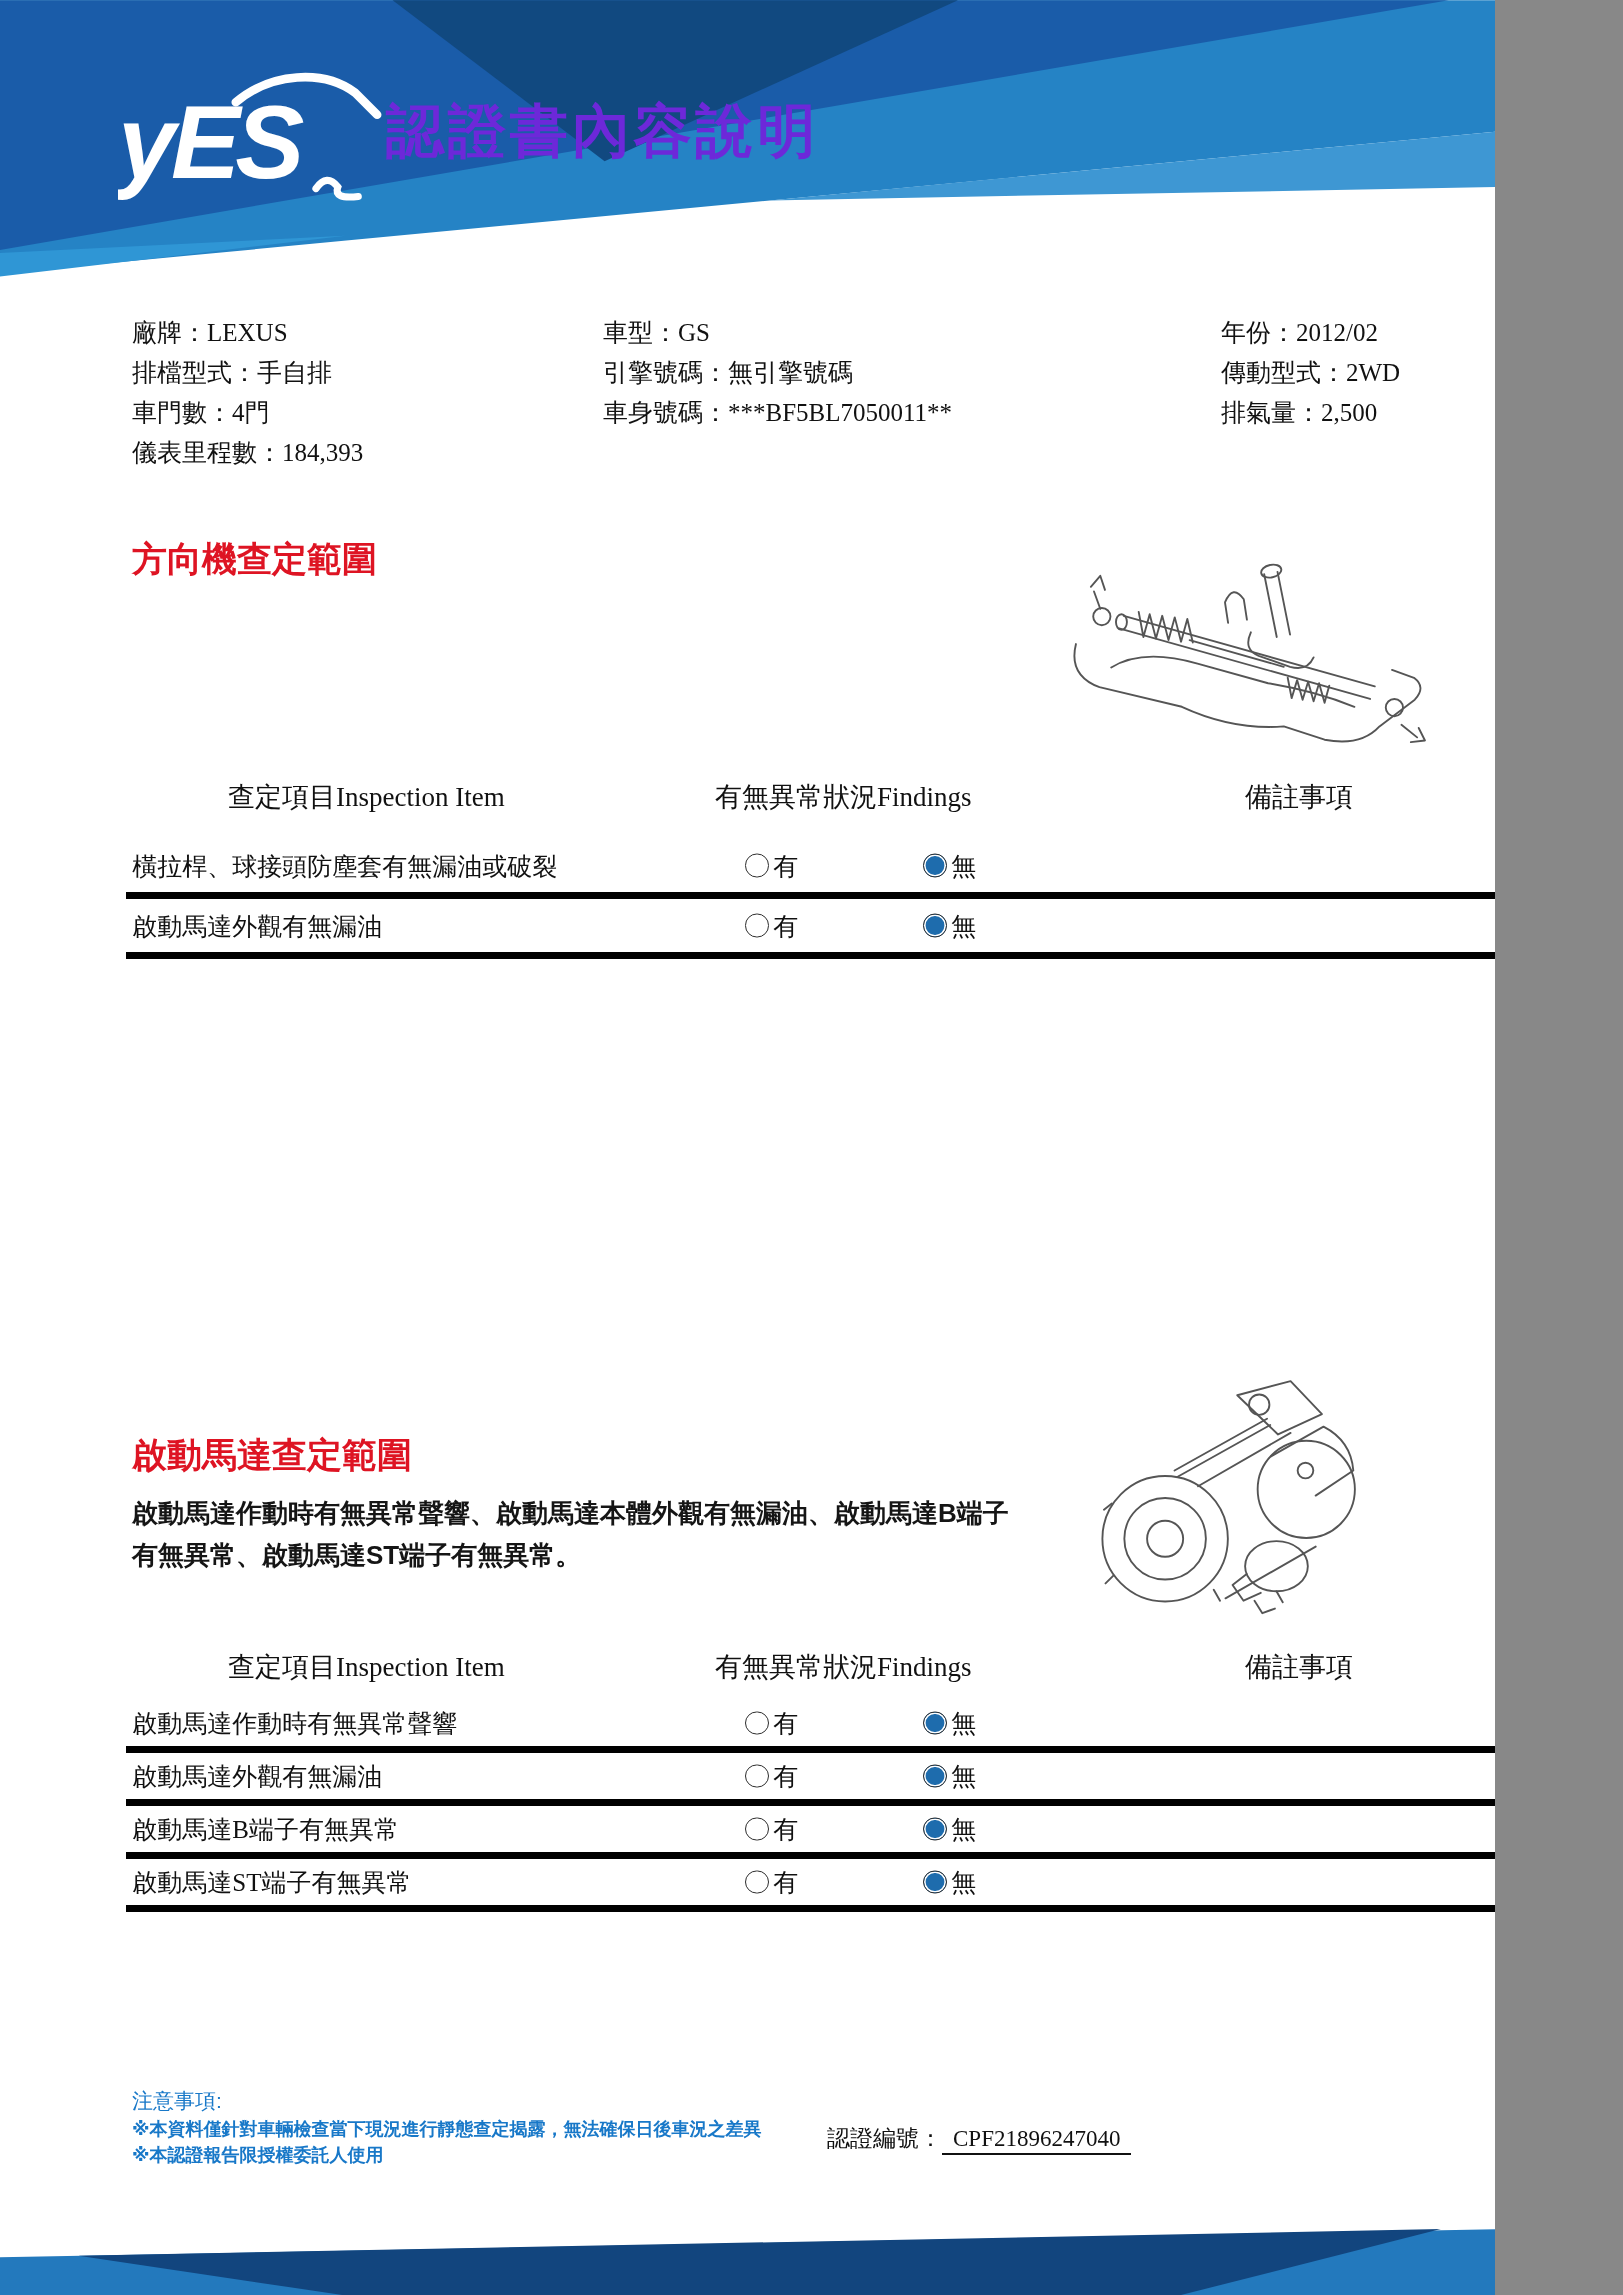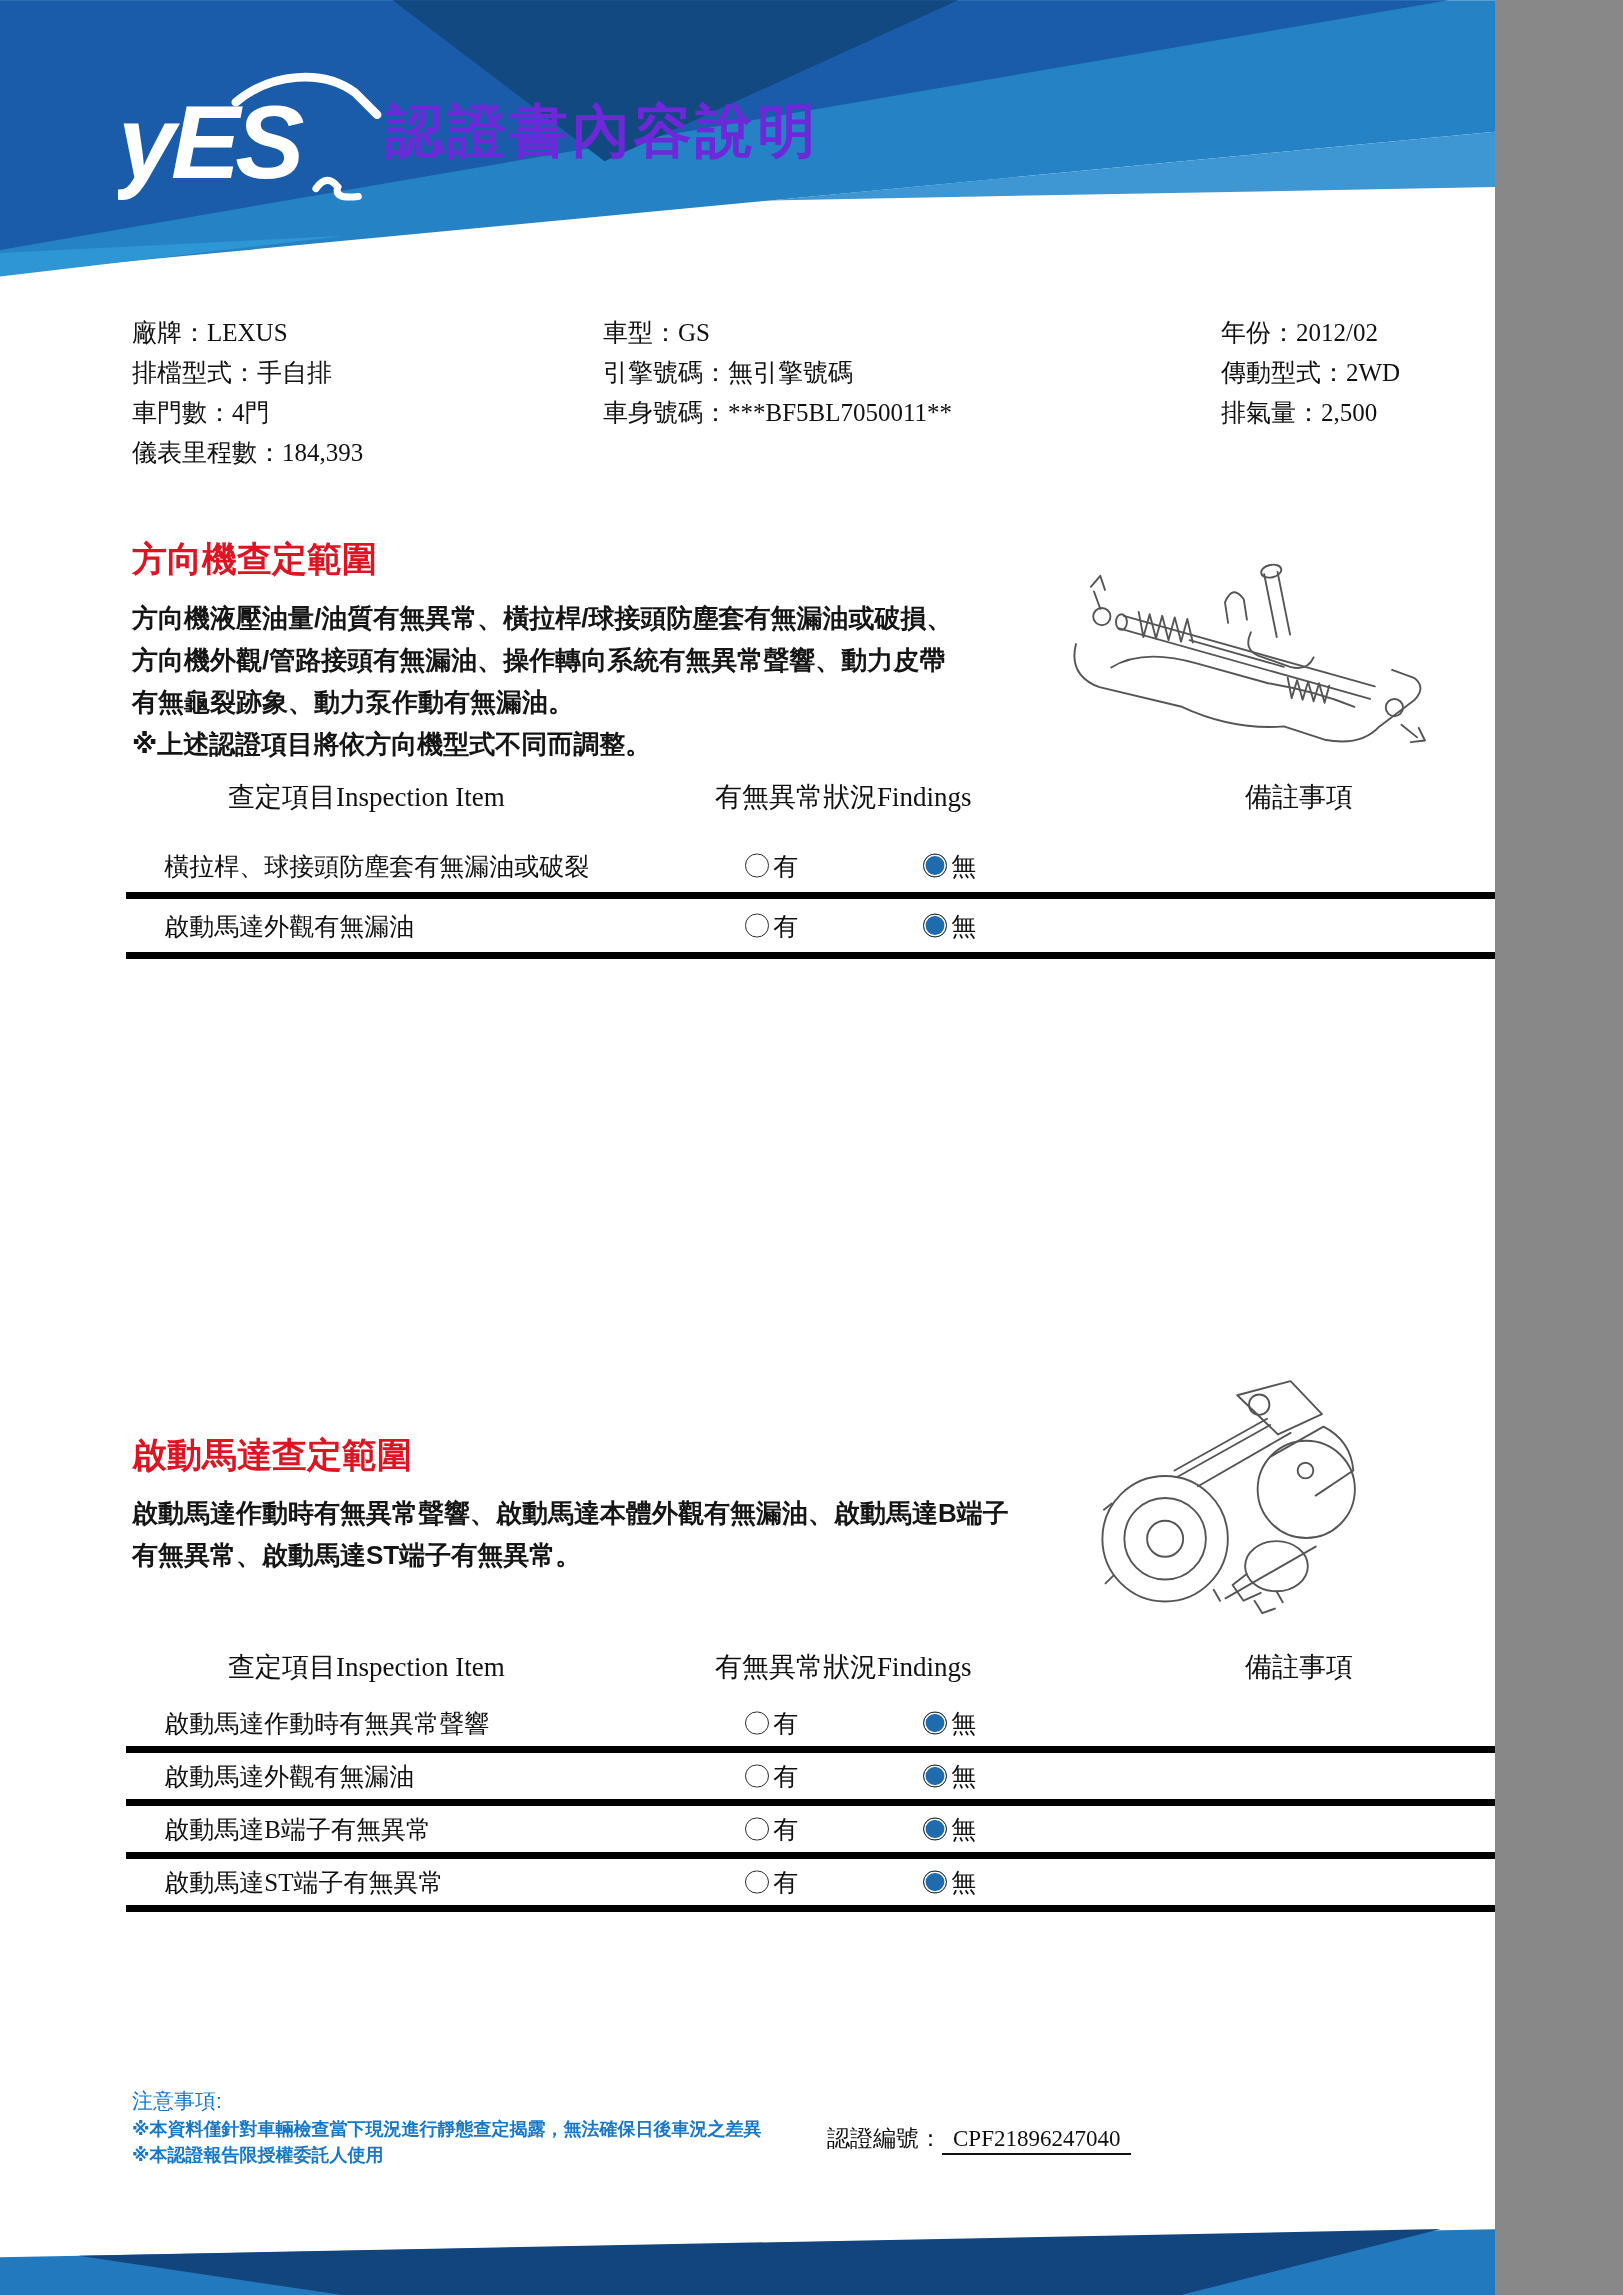--- a/index.html
+++ b/index.html
@@ -31,21 +31,21 @@
   
   .thead{position:absolute;left:0;width:1623px;font-size:27px;white-space:nowrap;}
   .thead .h-item{position:absolute;left:228px;}
   .thead .h-find{position:absolute;left:715px;}
   .thead .h-rem{position:absolute;left:1245px;}
   .tbl{position:absolute;left:126px;width:1407px;}
   .trow{position:relative;border-bottom:7px solid #000;}
   .t1 .trow{height:53px;}
   .t2 .trow{height:46px;}
   .cell-item{position:absolute;left:6.3px;top:50%;transform:translateY(-50%);
-             font-size:25px;white-space:nowrap;margin-left:32px;}
+             font-size:25px;white-space:nowrap;}
   .radio-group{position:absolute;top:50%;transform:translateY(-50%);
                display:flex;align-items:center;gap:4.7px;}
   .rg-yes{left:619px;} .rg-no{left:797px;}
   .radio{width:23.6px;height:23.6px;border:1.6px solid #2c2c2c;border-radius:50%;
          background:#ffffff;display:inline-block;box-sizing:border-box;}
   .radio.checked{background:#1e6cad;box-shadow:inset 0 0 0 1.6px #ffffff;}
   .radio-label{font-size:25px;}
 
   
   .illus{position:absolute;}
@@ -97,26 +97,20 @@
     <div>車身號碼：***BF5BL7050011**</div>
   </div>
   <div class="vinfo vcol3">
     <div>年份：2012/02</div>
     <div>傳動型式：2WD</div>
     <div>排氣量：2,500</div>
   </div>
 
   <div class="sec-title" style="top:536px">方向機查定範圍</div>
 
-  <div class="sec-desc" style="top:597px">
-    <div>方向機液壓油量/油質有無異常、橫拉桿/球接頭防塵套有無漏油或破損、</div>
-    <div>方向機外觀/管路接頭有無漏油、操作轉向系統有無異常聲響、動力皮帶</div>
-    <div>有無龜裂跡象、動力泵作動有無漏油。</div>
-    <div>※上述認證項目將依方向機型式不同而調整。</div>
-  </div>
 
   <svg class="illus" style="left:1064px;top:546px" width="369" height="200" viewBox="0 0 470 255">
     <path d="M15,125 Q5,165 45,180 L150,205 Q215,235 280,230 L332,247 Q378,256 402,230 L447,196 Q462,180 446,168 L418,158"></path>
     <path d="M60,155 Q100,130 170,150 L260,175 Q320,185 370,205"></path>
     <path d="M70,105 L390,195 M76,89 L396,179"></path>
     <ellipse cx="73" cy="97" rx="7" ry="10"></ellipse>
     <path d="M95,84 l6,32 l8,-29 l8,31 l8,-29 l8,31 l8,-29 l8,31 l8,-29 l7,30"></path>
     <path d="M285,168 l5,26 l7,-23 l7,25 l7,-23 l7,25 l7,-23 l7,25 l6,-22"></path>
     <path d="M255,36 L271,116 M272,33 L288,113"></path>
     <ellipse cx="264" cy="32" rx="13" ry="8" transform="rotate(-12 264 32)"></ellipse>

